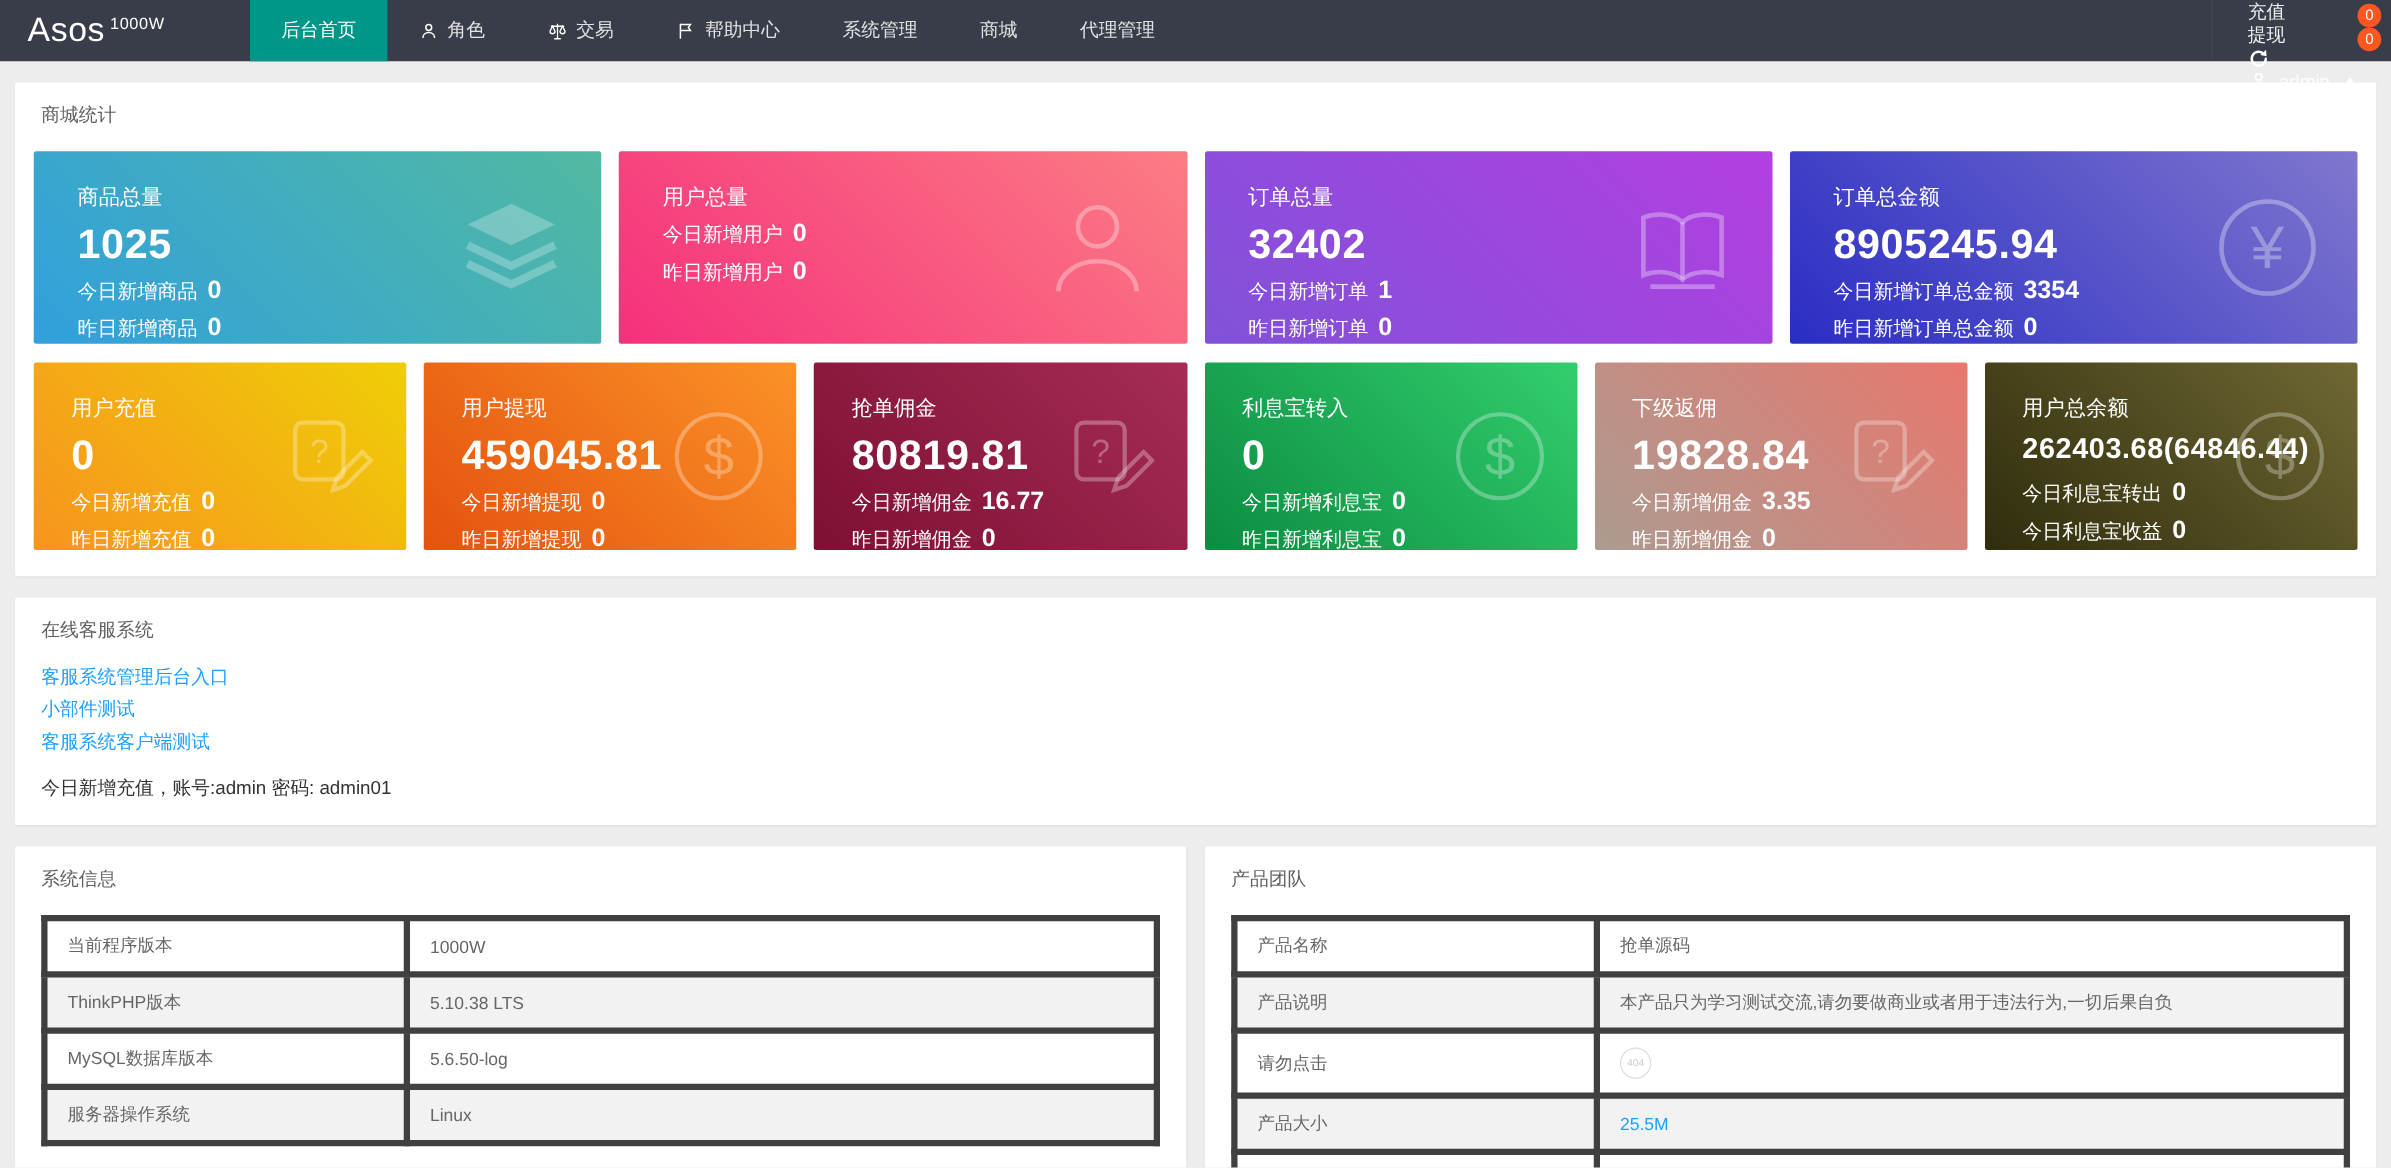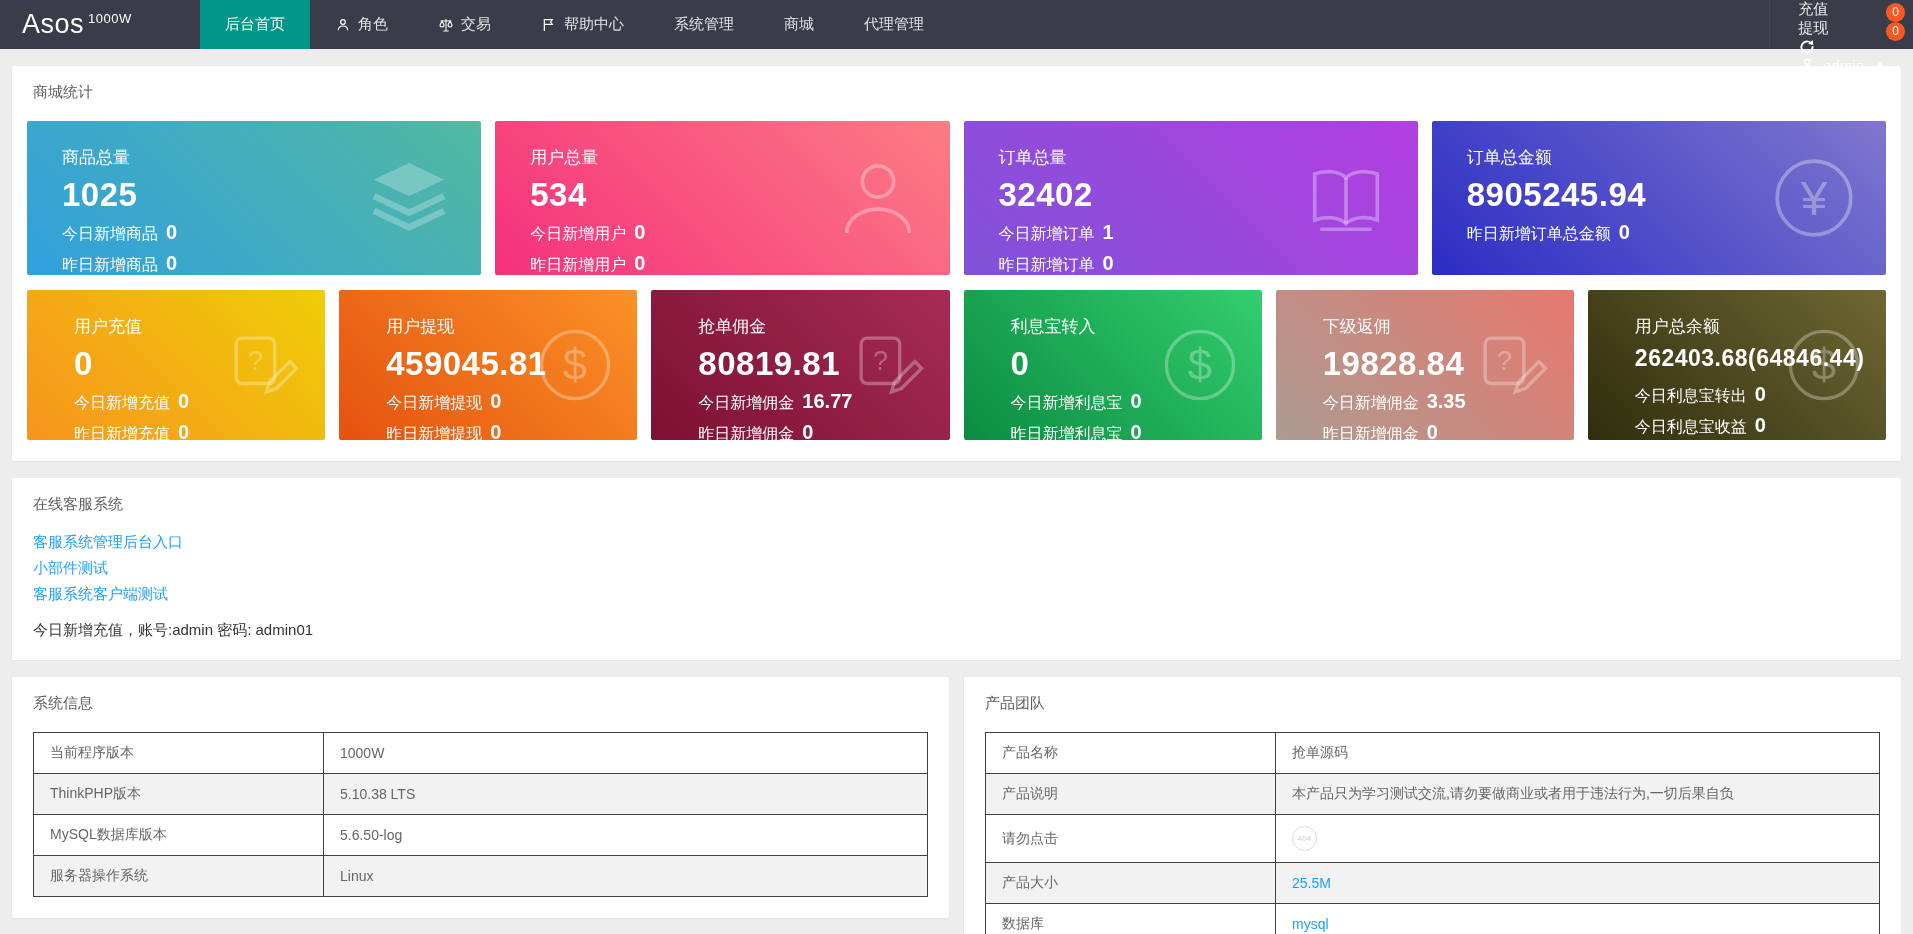--- a/index.html
+++ b/index.html
@@ -55,21 +55,21 @@
   }
   
   .cards-wrap { padding: 6px 15px 21px 15px; }
   .cards-row { display: flex; gap: 14px; }
   .cards-row + .cards-row { margin-top: 15px; }
   .stat-card {
     flex: 1; position: relative; color: #fff; border-radius: 2px;
     padding: 25px 0 0 35px; overflow: hidden;
   }
   .cards-row.row1 .stat-card { height: 154px; }
-  .cards-row.row2 .stat-card { height: 150px; padding-left: 47px; }
+  .cards-row.row2 .stat-card { height: 150px; padding-left: 30px; }
   .card-title { font-size: 17px; margin-bottom: 7px; }
   .card-value { font-size: 33px; font-weight: bold; margin-bottom: 7px; letter-spacing: .5px; }
   .card-value.small { font-size: 23px; margin-top: 5px; margin-bottom: 11px; }
   .card-line { font-size: 16px; margin-bottom: 7px; display: flex; align-items: baseline; }
   .card-line b { font-size: 20px; margin-left: 8px; font-weight: bold; }
   .card-icon {
     position: absolute; right: 26px; top: 50%; transform: translateY(-50%);
     width: 92px; height: 92px; opacity: .85; pointer-events: none;
   }
   .row2 .card-icon { width: 84px; height: 84px; right: 20px; }
@@ -91,21 +91,21 @@
     text-decoration: none; cursor: pointer; width: fit-content;
   }
   .service-note { margin-top: 14px; font-size: 15px; color: #333; }
   
   .bottom { display: flex; gap: 15px; align-items: flex-start; }
   .bottom .panel { flex: 1; margin-bottom: 0; }
   .info-table {
     width: calc(100% - 42px); margin: 6px 21px 21px 21px;
     border-collapse: collapse; font-size: 14px; color: #666;
   }
-  .info-table td { border: 1px solid #404040; padding: 11px 16px; }
+  .info-table td { border: 5px solid #404040; padding: 11px 16px; }
   .info-table tr:nth-child(even) td { background: #f2f2f2; }
   .info-table td.t-label { width: 290px; }
   .info-table a { color: #1E9FFF; text-decoration: none; cursor: pointer; }
   .badge-404 {
     display: inline-flex; align-items: center; justify-content: center;
     width: 25px; height: 25px; border-radius: 50%;
     border: 1px solid #ddd; color: #ccc; font-size: 8px; cursor: pointer;
   }
 </style>
 </head>
@@ -209,21 +209,20 @@
             <svg viewBox="0 0 100 100">
               <path d="M50 12 L88 30 50 48 12 30 Z" fill="rgba(255,255,255,.30)"></path>
               <path d="M12 48 L50 66 88 48" fill="none" stroke="rgba(255,255,255,.30)" stroke-width="7"></path>
               <path d="M12 64 L50 82 88 64" fill="none" stroke="rgba(255,255,255,.30)" stroke-width="7"></path>
             </svg>
           </div>
         </div>
 
         <div class="stat-card g1">
           <div class="card-title">用户总量</div>
-          <div class="card-value">534</div>
           <div class="card-line">
             <span>今日新增用户</span>
               <b>0</b>
           </div>
           <div class="card-line">
             <span>昨日新增用户</span>
               <b>0</b>
           </div>
           <div class="card-icon">
             <svg viewBox="0 0 100 100" fill="none" stroke="rgba(255,255,255,.38)" stroke-width="4">
@@ -249,20 +248,24 @@
               <path d="M50 28 C42 20 26 20 16 24 V74 C26 70 42 70 50 78 C58 70 74 70 84 74 V24 C74 20 58 20 50 28 Z"></path>
               <path d="M50 28 V78"></path>
               <path d="M22 84 H78"></path>
             </svg>
           </div>
         </div>
 
         <div class="stat-card g3">
           <div class="card-title">订单总金额</div>
           <div class="card-value">8905245.94</div>
+          <div class="card-line">
+            <span>今日新增订单总金额</span>
+              <b>3354</b>
+          </div>
           <div class="card-line">
             <span>昨日新增订单总金额</span>
               <b>0</b>
           </div>
           <div class="card-icon">
             <svg viewBox="0 0 100 100">
               <circle cx="50" cy="50" r="40" fill="none" stroke="rgba(255,255,255,.38)" stroke-width="4"></circle>
               <text x="50" y="68" text-anchor="middle" font-size="52" fill="rgba(255,255,255,.38)">¥</text>
             </svg>
           </div>

